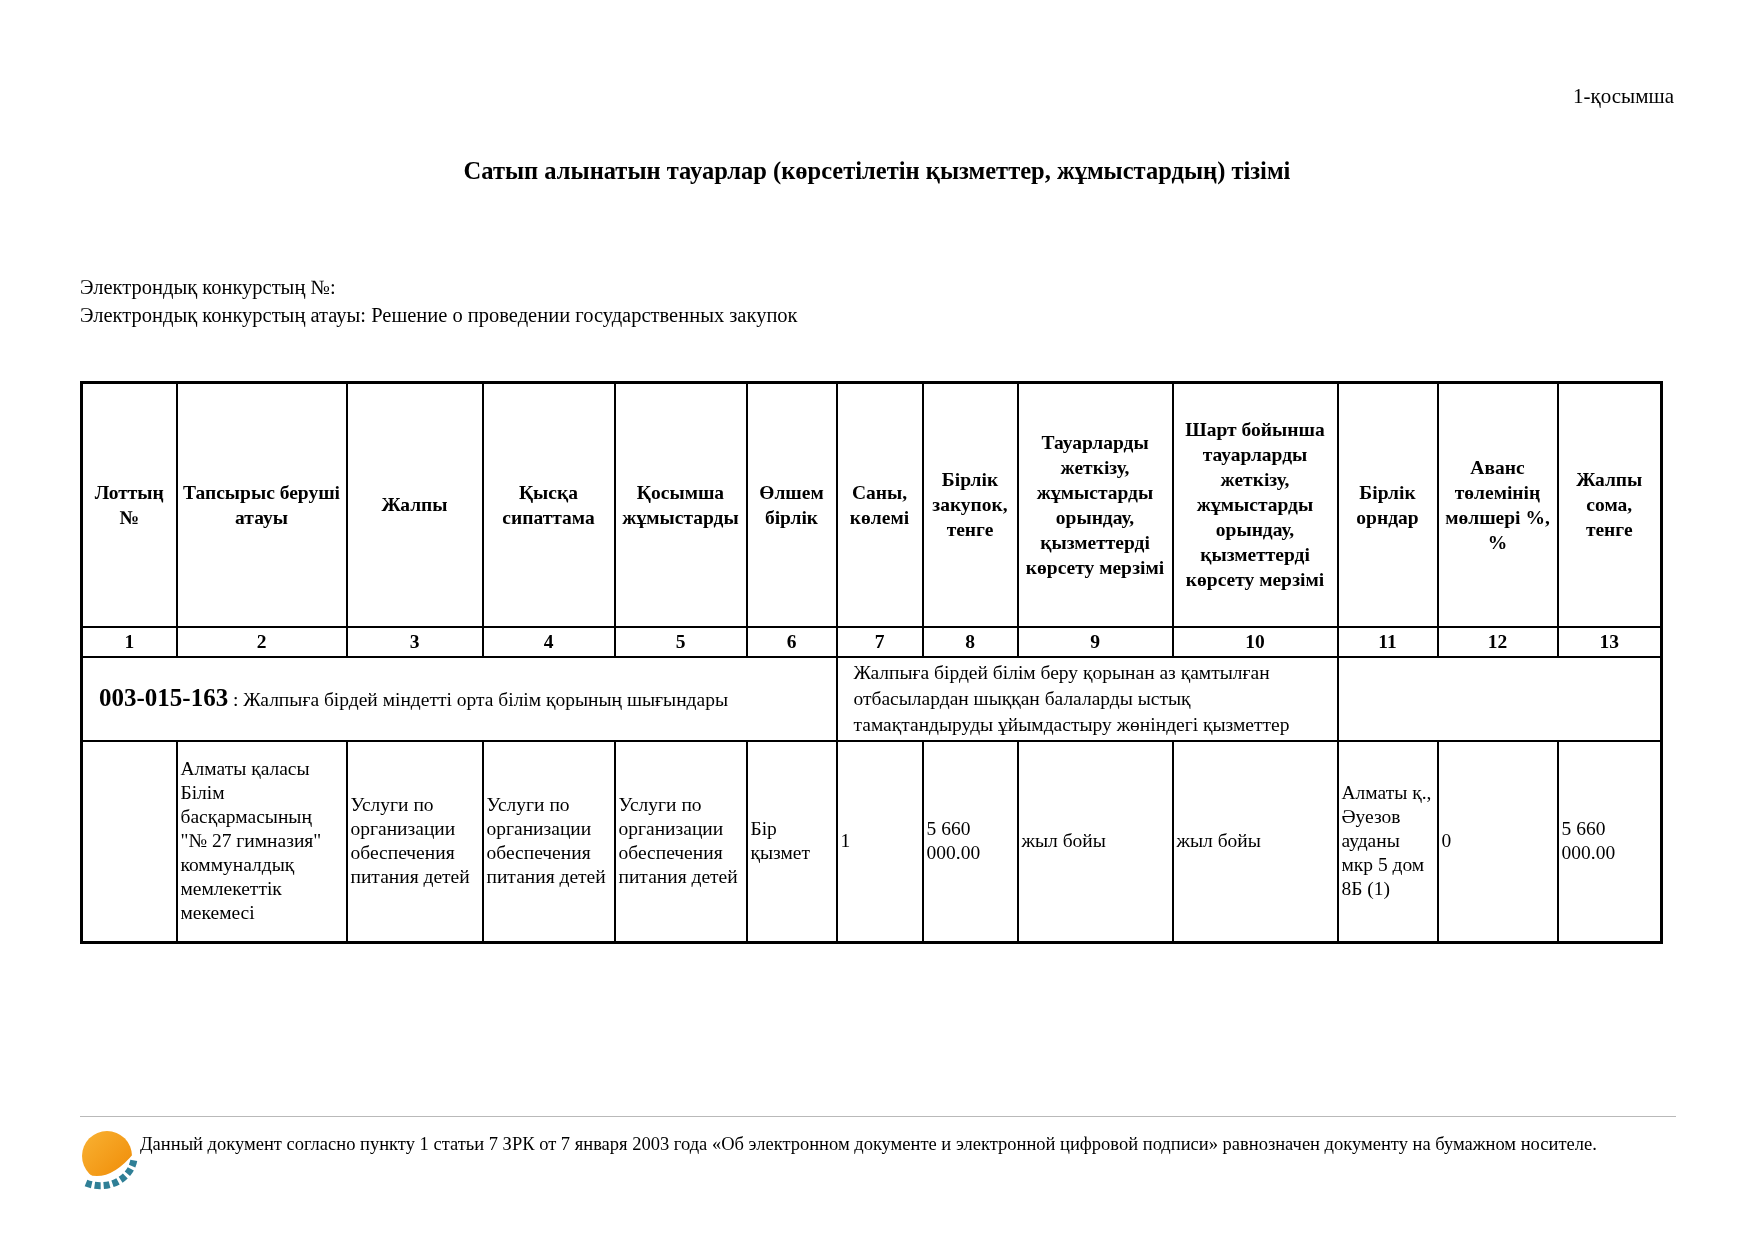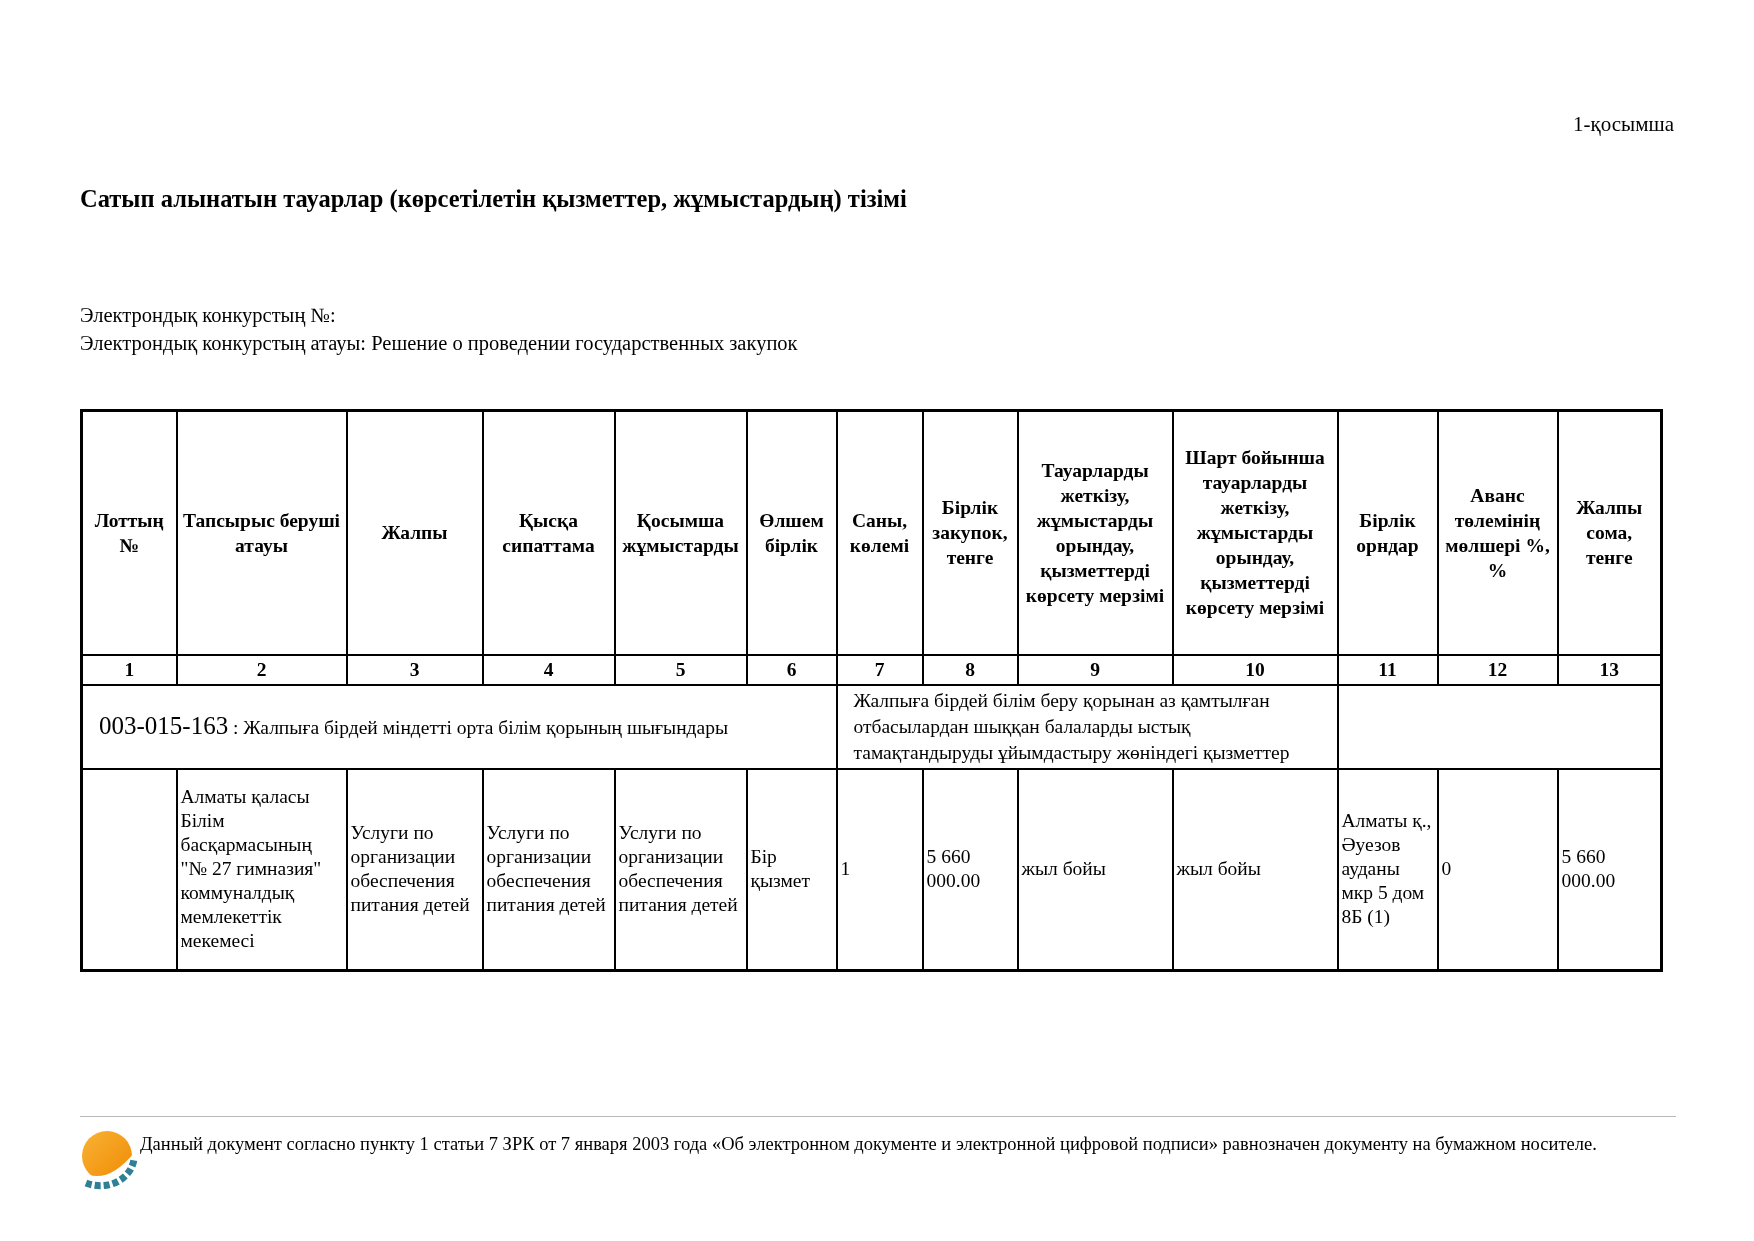--- a/index.html
+++ b/index.html
@@ -11,27 +11,27 @@
     height: 1241px;
     overflow: hidden;
   }
   .page {
     width: 1754px;
     height: 1241px;
     padding: 0 80px;
     position: relative;
   }
   .appendix {
-    padding-top: 112px;
+    padding-top: 84px;
     text-align: right;
     font-size: 21px;
   }
   .doc-title {
     margin-top: 48px;
-    text-align: left;
+    text-align: center;
     font-size: 24.5px;
     font-weight: bold;
   }
   .intro {
     margin-top: 88px;
     font-size: 20.5px;
     line-height: 28px;
   }
   table.proc {
     margin-top: 52px;
@@ -59,21 +59,21 @@
     height: 30px;
     line-height: 22px;
   }
   tr.lot-row td {
     height: 80px;
     line-height: 26px;
     padding-left: 16px;
   }
   td.lot-title-cell { padding-left: 5px; }
   .lot-code {
-    font-weight: normal;
+    font-weight: bold;
     font-size: 25px;
   }
   tr.data-row td {
     height: 202px;
     line-height: 24px;
     text-align: left;
   }
   td.top-align { vertical-align: middle; }
   .footer {
     position: absolute;

